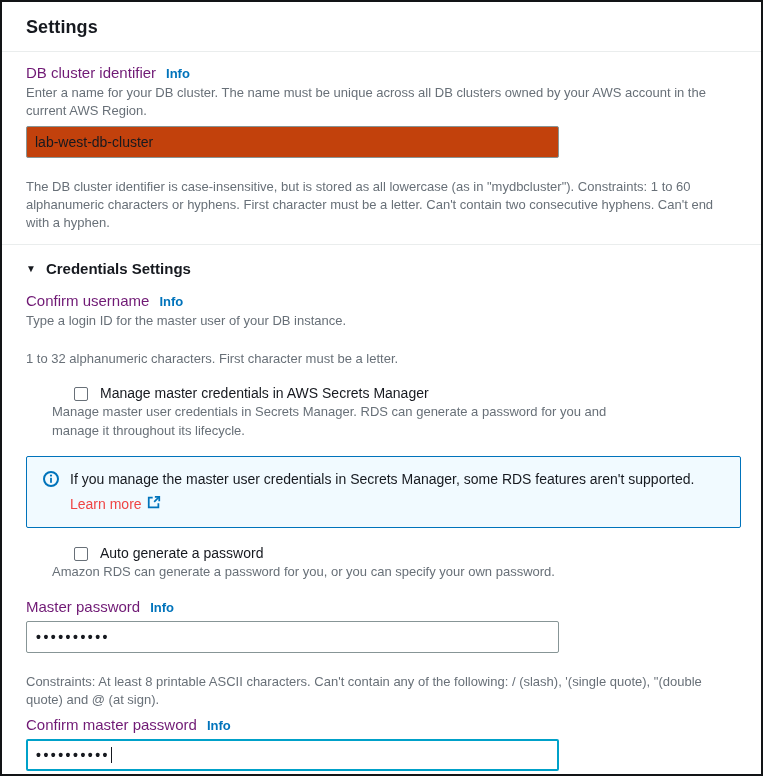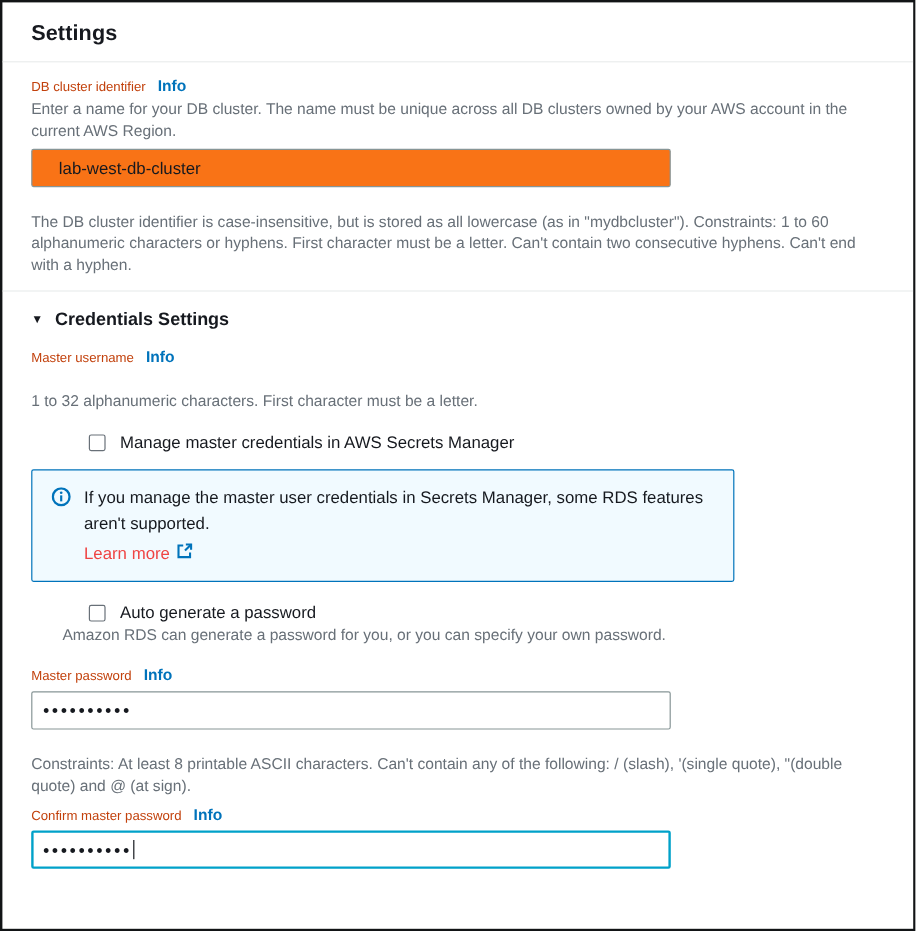--- a/index.html
+++ b/index.html
@@ -14,31 +14,31 @@
   }
 
   .panel-header { padding: 15px 12px 13px 24px; }
   .panel-title { font-size: 18px; font-weight: 700; color: #16191f; letter-spacing: .1px; }
 
   .divider { height: 1px; background: #eaeded; }
 
   .content { padding: 12px 24px 0 24px; }
 
   .label-row { display: flex; align-items: baseline; gap: 10px; margin-top: 0; }
-  .field-label { font-size: 11px; color: #c2410c; }
+  .field-label { font-size: 15px; color: #701a75; }
   .info-link { font-size: 13px; font-weight: 700; color: #0073bb; cursor: pointer; text-decoration: none; }
 
   .field-desc { font-size: 13px; color: #687078; line-height: 1.4; margin-top: 3px; max-width: 715px; }
 
   .text-input {
     display: block;
     width: 533px; height: 32px;
     border: 1px solid #879596; border-radius: 2px;
-    background: #f97316;
-    padding: 4px 22px;
+    background: #c2410c;
+    padding: 4px 8px;
     margin-top: 6px;
     font-family: "Liberation Sans", sans-serif;
     font-size: 14px; color: #16191f;
     outline: none;
   }
 
   .fake-input {
     display: flex; align-items: center;
     width: 533px; height: 32px;
     border: 1px solid #879596; border-radius: 2px;
@@ -65,21 +65,21 @@
   .checkbox {
     flex: none; width: 14px; height: 14px;
     border: 1px solid #687078; border-radius: 2px;
     background: #ffffff; margin-top: 2px; cursor: pointer;
   }
   .checkbox-label { font-size: 14px; color: #16191f; cursor: pointer; }
   .checkbox-desc { font-size: 13px; color: #687078; line-height: 1.45; margin: 2px 0 0 26px; max-width: 560px; }
 
   .alert {
     margin-top: 15px;
-    width: 586px;
+    width: 715px;
     border: 1px solid #0073bb; border-radius: 2px;
     background: #f1faff;
     padding: 12px 16px 12px 16px;
     display: flex; gap: 11px; align-items: flex-start;
   }
   .alert-icon { flex: none; margin-top: 2px; }
   .alert-body { font-size: 14px; color: #16191f; line-height: 1.55; }
   .learn-more {
     display: inline-flex; align-items: center; gap: 5px;
     color: #ef4444; font-size: 14px; cursor: pointer; margin-top: 3px;
@@ -111,31 +111,33 @@
 
     <div class="full-divider"></div>
 
     <div class="section-header">
       <span class="caret-down">▼</span>
       <span class="section-title">Credentials Settings</span>
     </div>
 
     <div class="mt-field">
       <div class="label-row">
-        <span class="field-label">Master username</span>
+        <span class="field-label">Confirm username</span>
         <a class="info-link">Info</a>
       </div>
+      <div class="field-desc">Type a login ID for the master user of your DB instance.</div>
       <div class="constraint">1 to 32 alphanumeric characters. First character must be a letter.</div>
     </div>
 
     <div>
       <div class="checkbox-row">
         <span class="checkbox"></span>
         <span class="checkbox-label">Manage master credentials in AWS Secrets Manager</span>
       </div>
+      <div class="checkbox-desc">Manage master user credentials in Secrets Manager. RDS can generate a password for you and manage it throughout its lifecycle.</div>
     </div>
 
     <div class="alert">
       <span class="alert-icon">
         <svg width="16" height="16" viewBox="0 0 16 16">
           <circle cx="8" cy="8" r="7" fill="none" stroke="#0073bb" stroke-width="2"></circle>
           <circle cx="8" cy="4.6" r="1.1" fill="#0073bb"></circle>
           <rect x="7.1" y="6.8" width="1.8" height="5" fill="#0073bb"></rect>
         </svg>
       </span>

